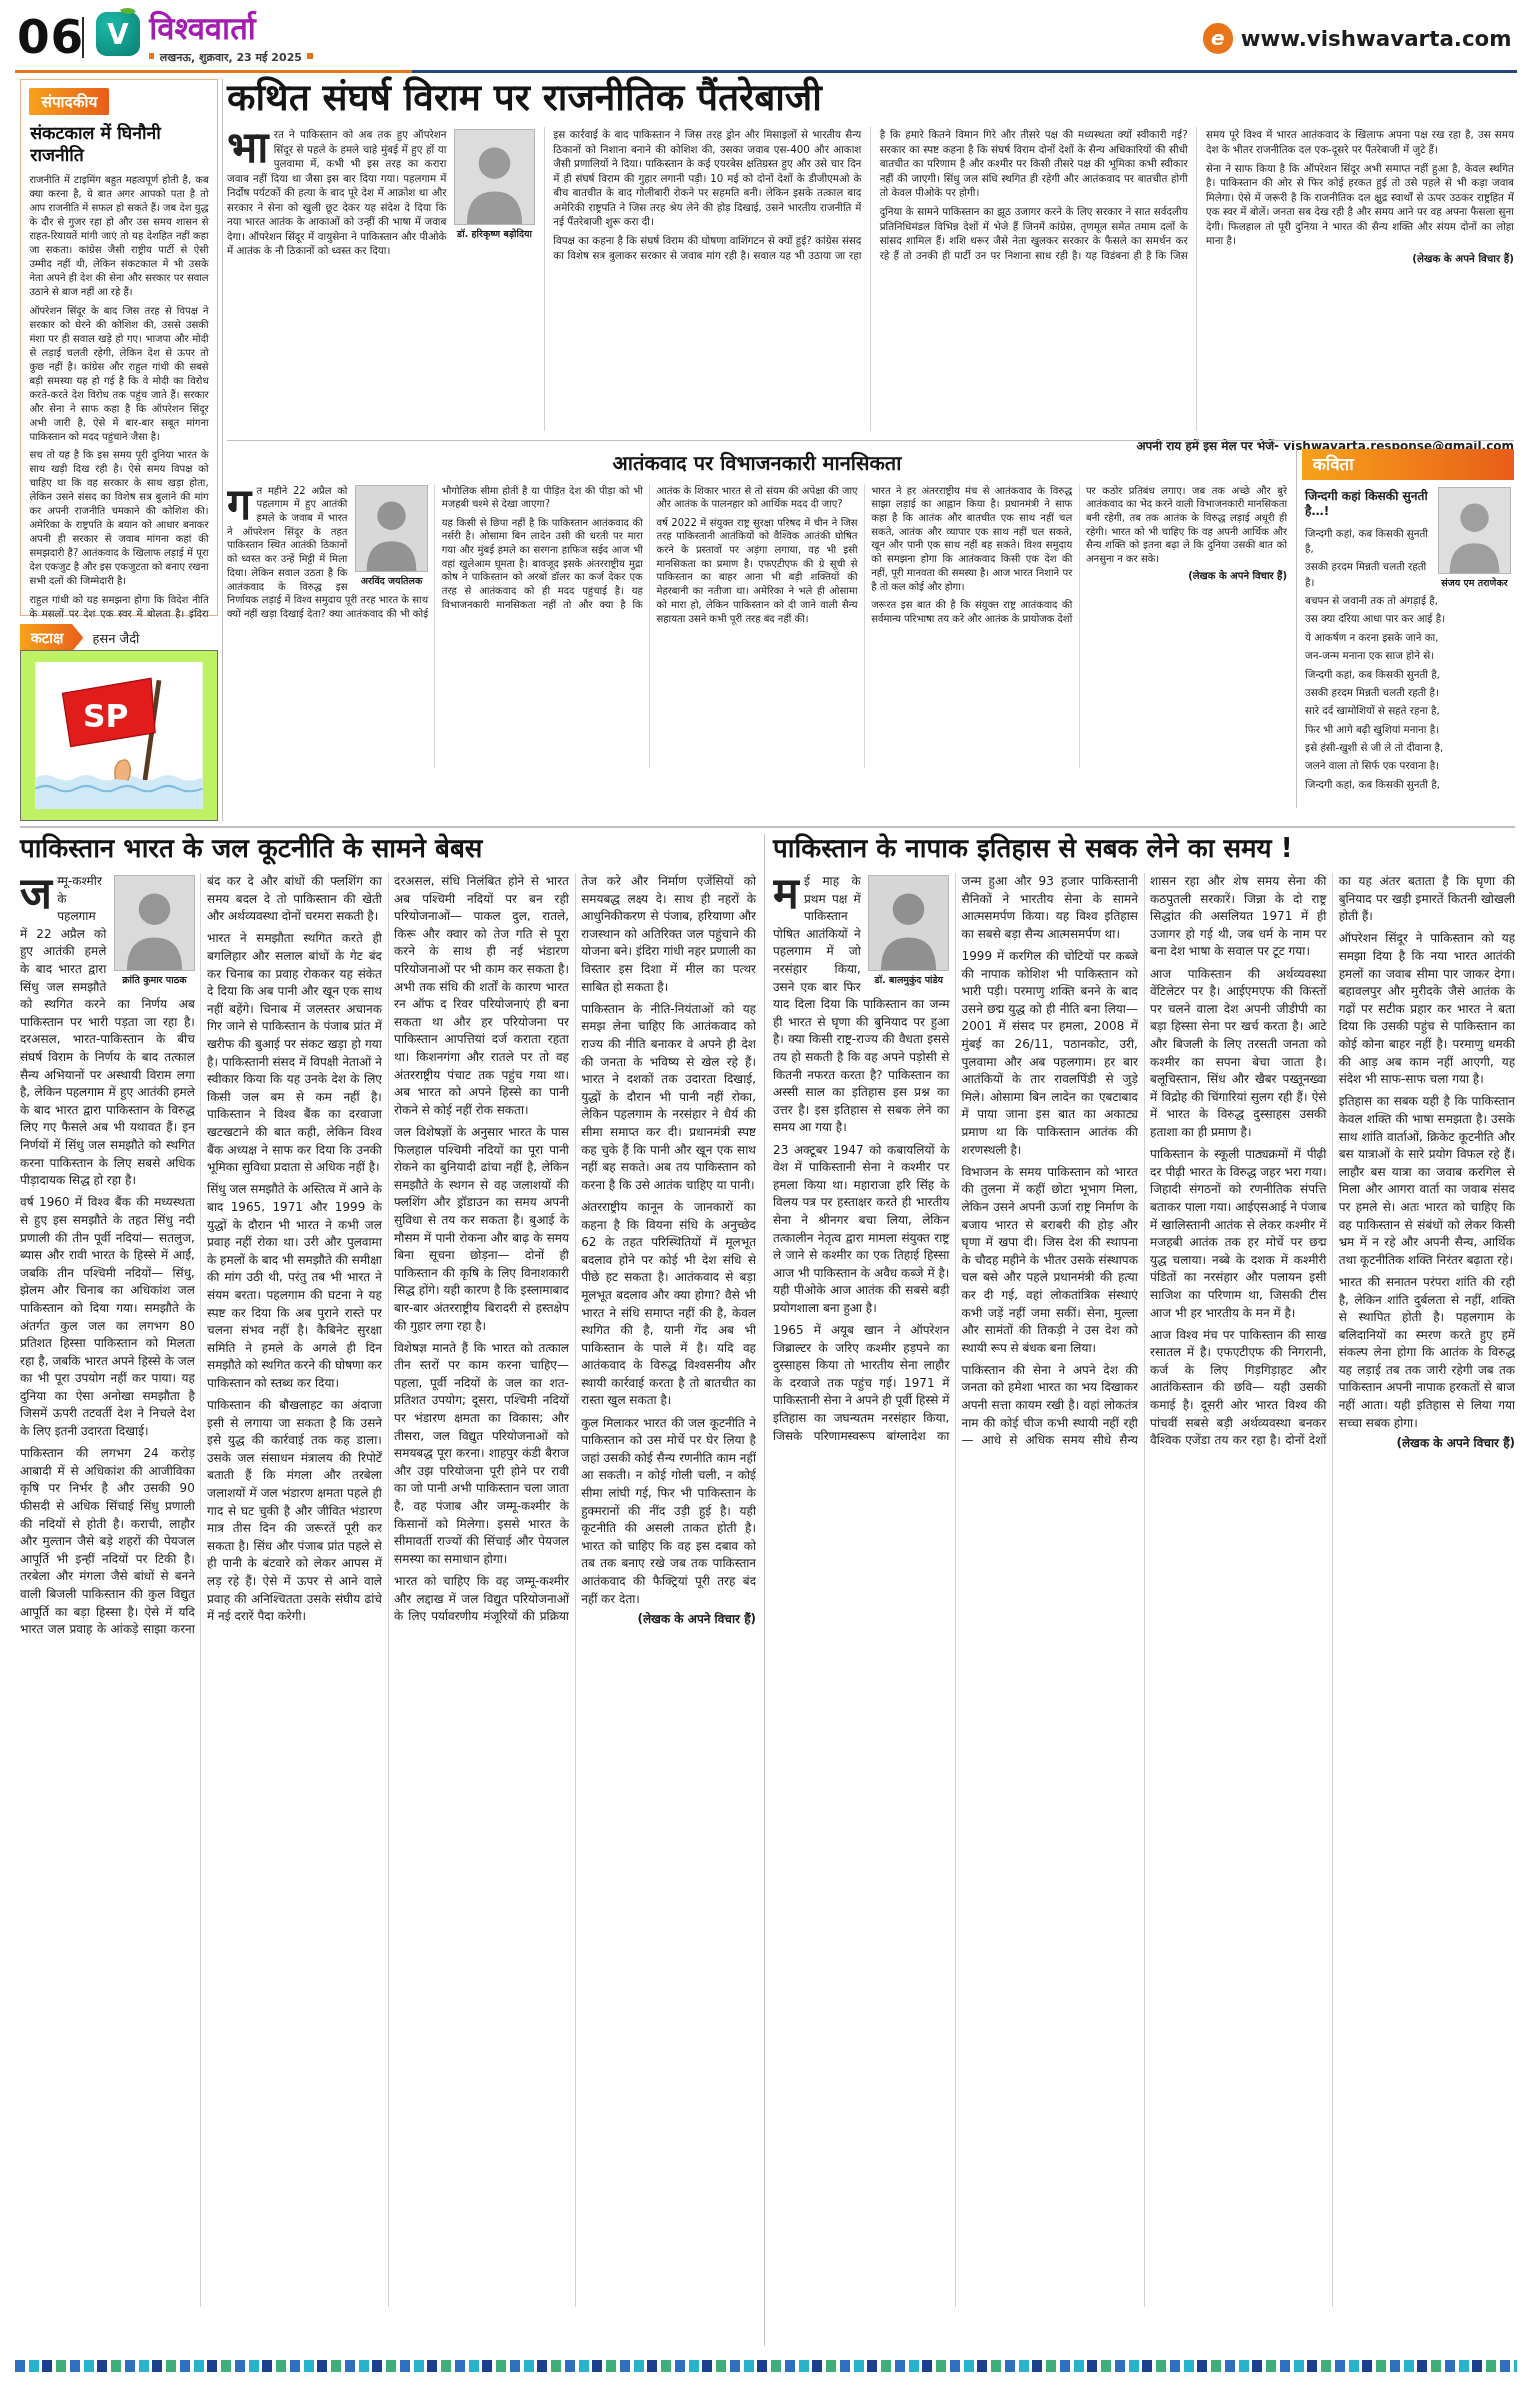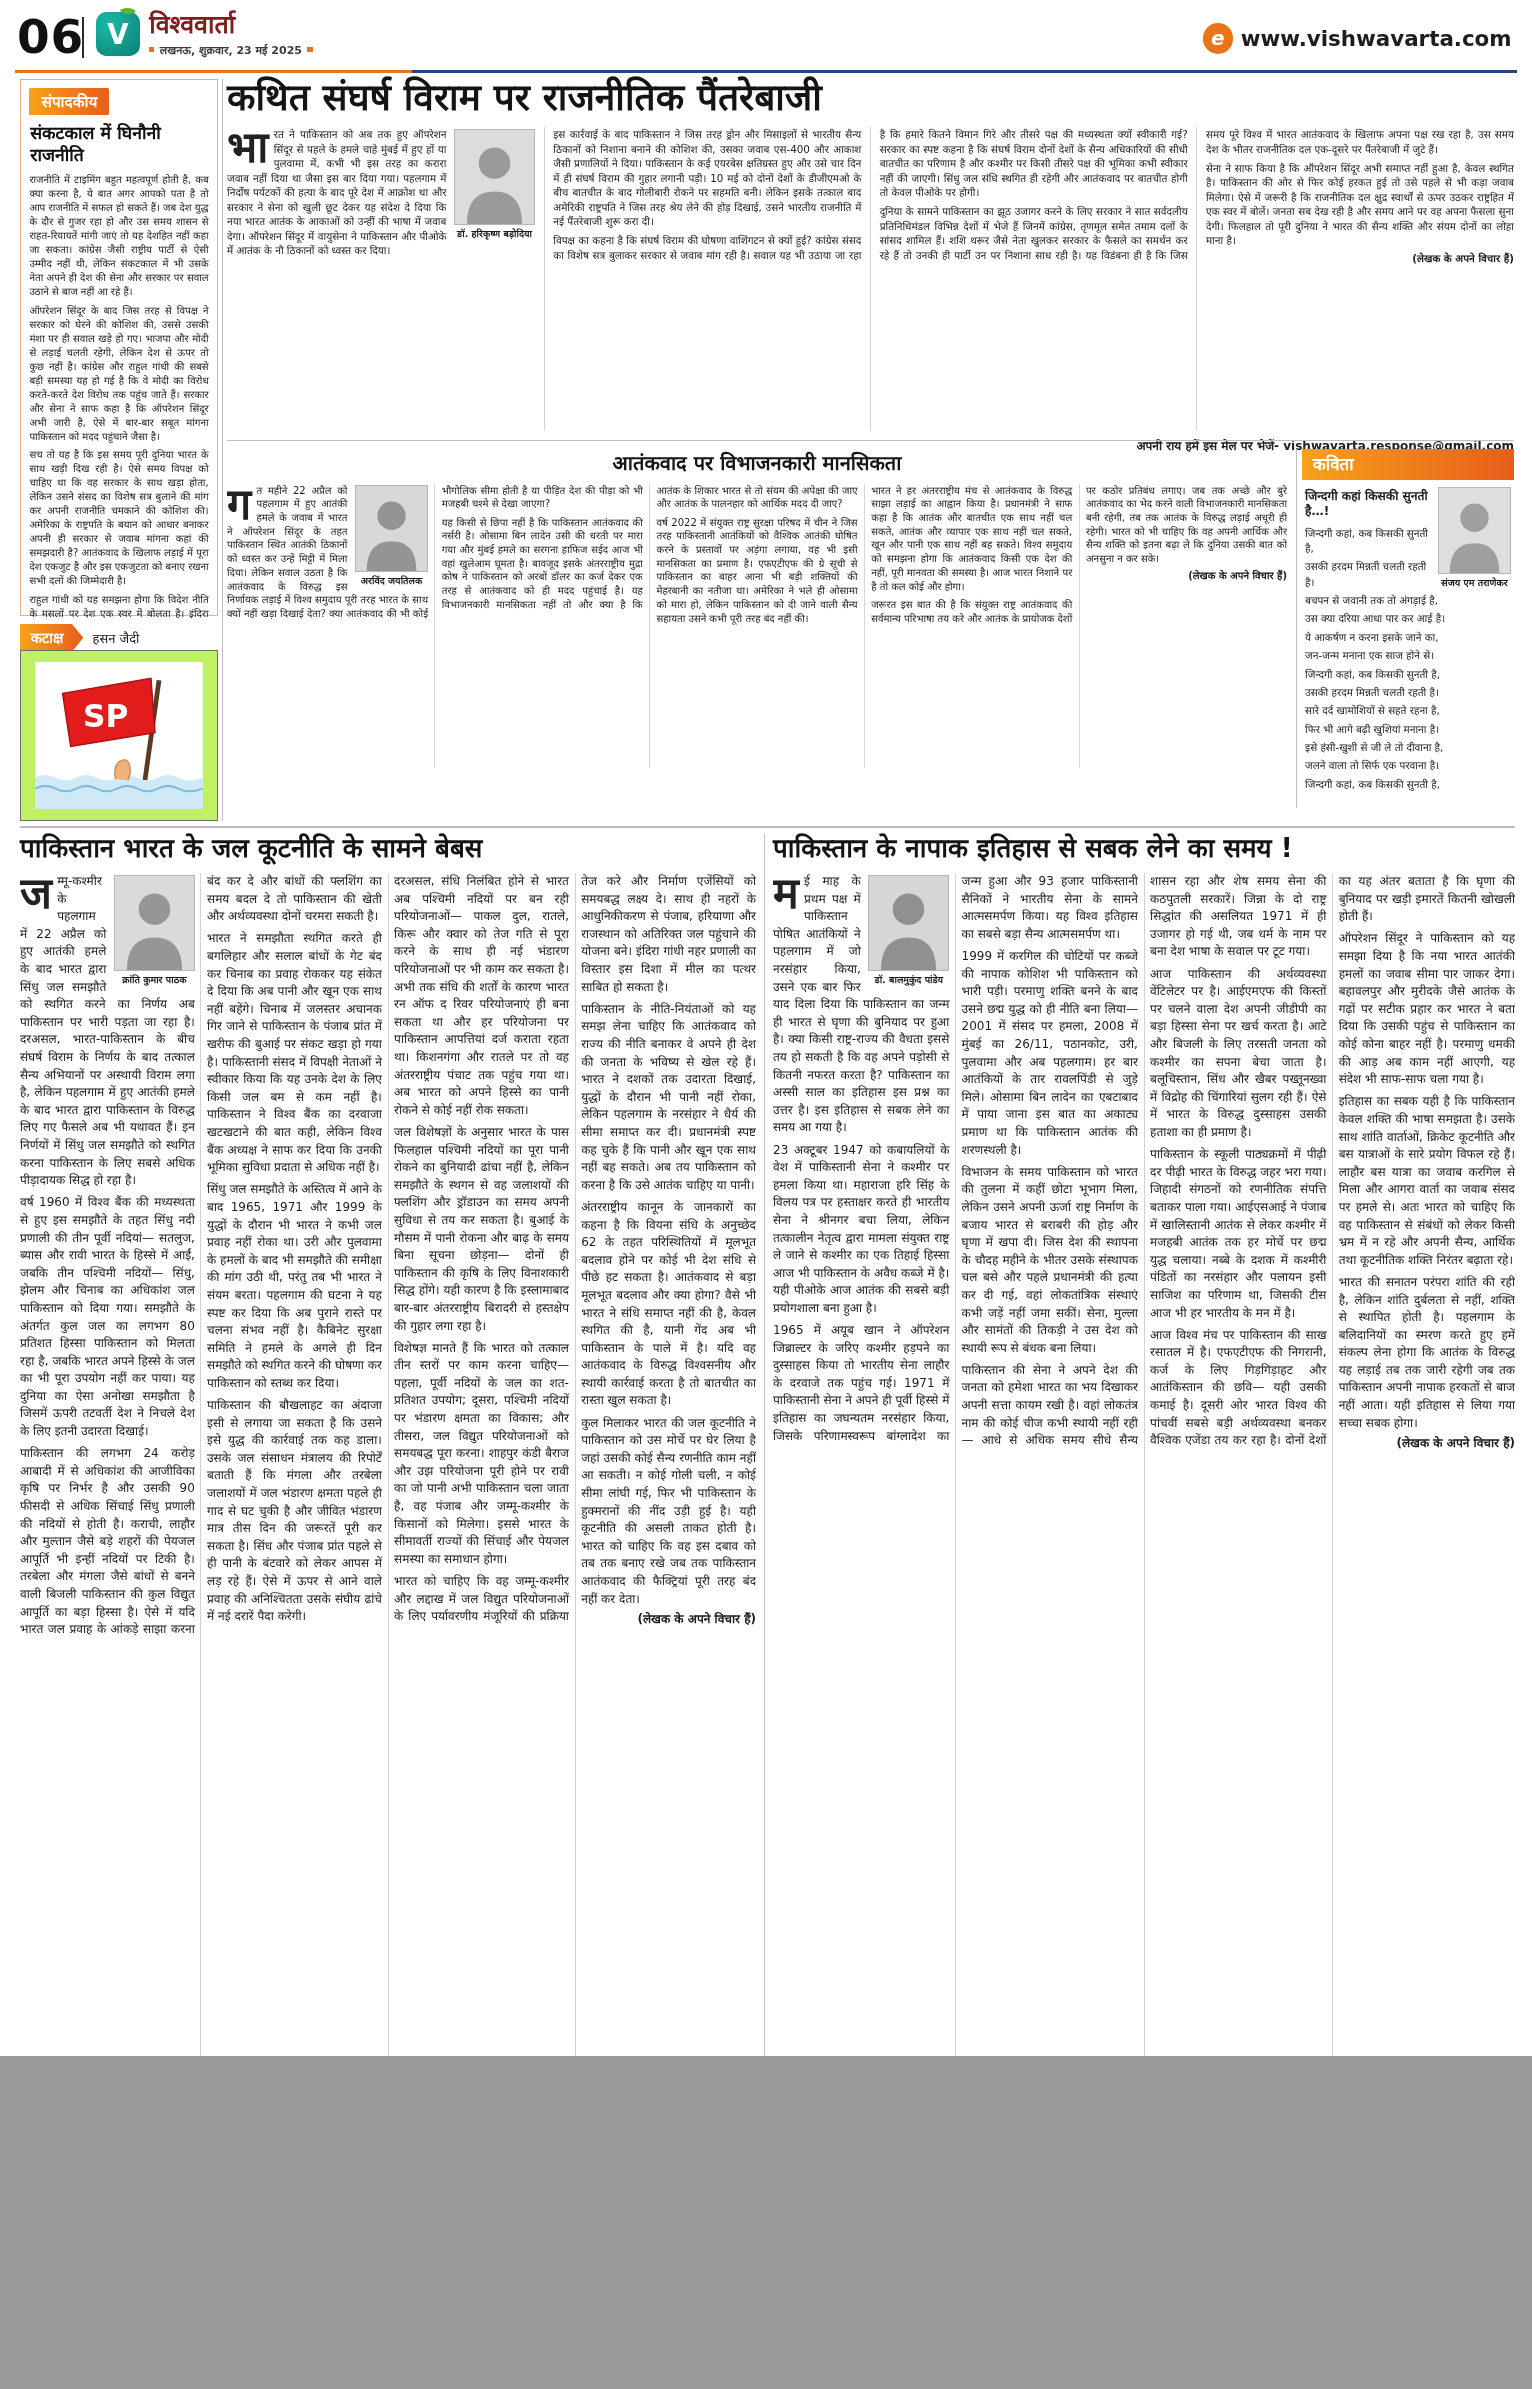--- a/index.html
+++ b/index.html
@@ -1,26 +1,26 @@
 <!DOCTYPE html>
 <html lang="hi" style="font-size:12.2px"><head>
 <meta charset="utf-8">
 <style>
   * { box-sizing: border-box; }
   body { margin:0; background:#9a9a9a; font-family:"DejaVu Sans","Liberation Sans",sans-serif; }
-  .page { position:relative; width:1533px; height:2056px; margin:0 auto; background:#ffffff; color:#1c1c1c; overflow:hidden; }
+  .page { position:relative; width:1533px; height:2389px; margin:0 auto; background:#ffffff; color:#1c1c1c; overflow:hidden; }
   .abs { position:absolute; }
 
   
   .page-num { left:17px; top:9.2px; font-size:47px; font-weight:bold; color:#111; letter-spacing:0.8px; }
   .pn-bar { left:82px; top:17px; width:2.3px; height:41px; background:#2b2b2b; }
   .logo-block { left:96px; top:12.2px; display:flex; gap:9.2px; align-items:flex-start; }
   .logo-icon { width:44px; height:44px; border-radius:10.7px; background:radial-gradient(circle at 30% 28%, #1cb9a8, #0a7f73); color:#fff; font-weight:bold; font-size:27.5px; display:flex; align-items:center; justify-content:center; position:relative; }
   .logo-leaf { position:absolute; top:-5.3px; right:5.3px; width:13.7px; height:8.4px; background:#5cb531; border-radius:0 100% 0 100%; transform:rotate(-22deg); }
-  .logo-title { color:#7f1d1d; font-weight:bold; font-size:25px; line-height:1.05; }
+  .logo-title { color:#a21caf; font-weight:bold; font-size:31px; line-height:1.05; }
   .dateline { font-size:11px; color:#3c3c3c; margin-top:3.8px; display:flex; align-items:center; gap:5.3px; font-weight:bold; }
   .sq { width:5.3px; height:5.3px; background:#e8751a; display:inline-block; }
   .page-title { left:0; right:0; top:18.3px; text-align:center; font-size:35px; font-weight:bold; color:#151515; pointer-events:none; }
   .site-block { right:21.4px; top:23px; display:flex; align-items:center; gap:7.6px; }
   .e-badge { width:30.5px; height:30.5px; border-radius:50%; background:#e8751a; color:#fff; font-weight:bold; font-style:italic; font-size:20px; display:flex; align-items:center; justify-content:center; }
   .site-url { font-size:21.4px; font-weight:bold; color:#1d1d1d; }
   .header-rule { left:15.3px; top:70px; width:1502px; height:3.1px; background:linear-gradient(90deg,#e8751a 0 397px,#24457e 397px 100%); }
 
   
   .rule { background:#bfbfbf; }

